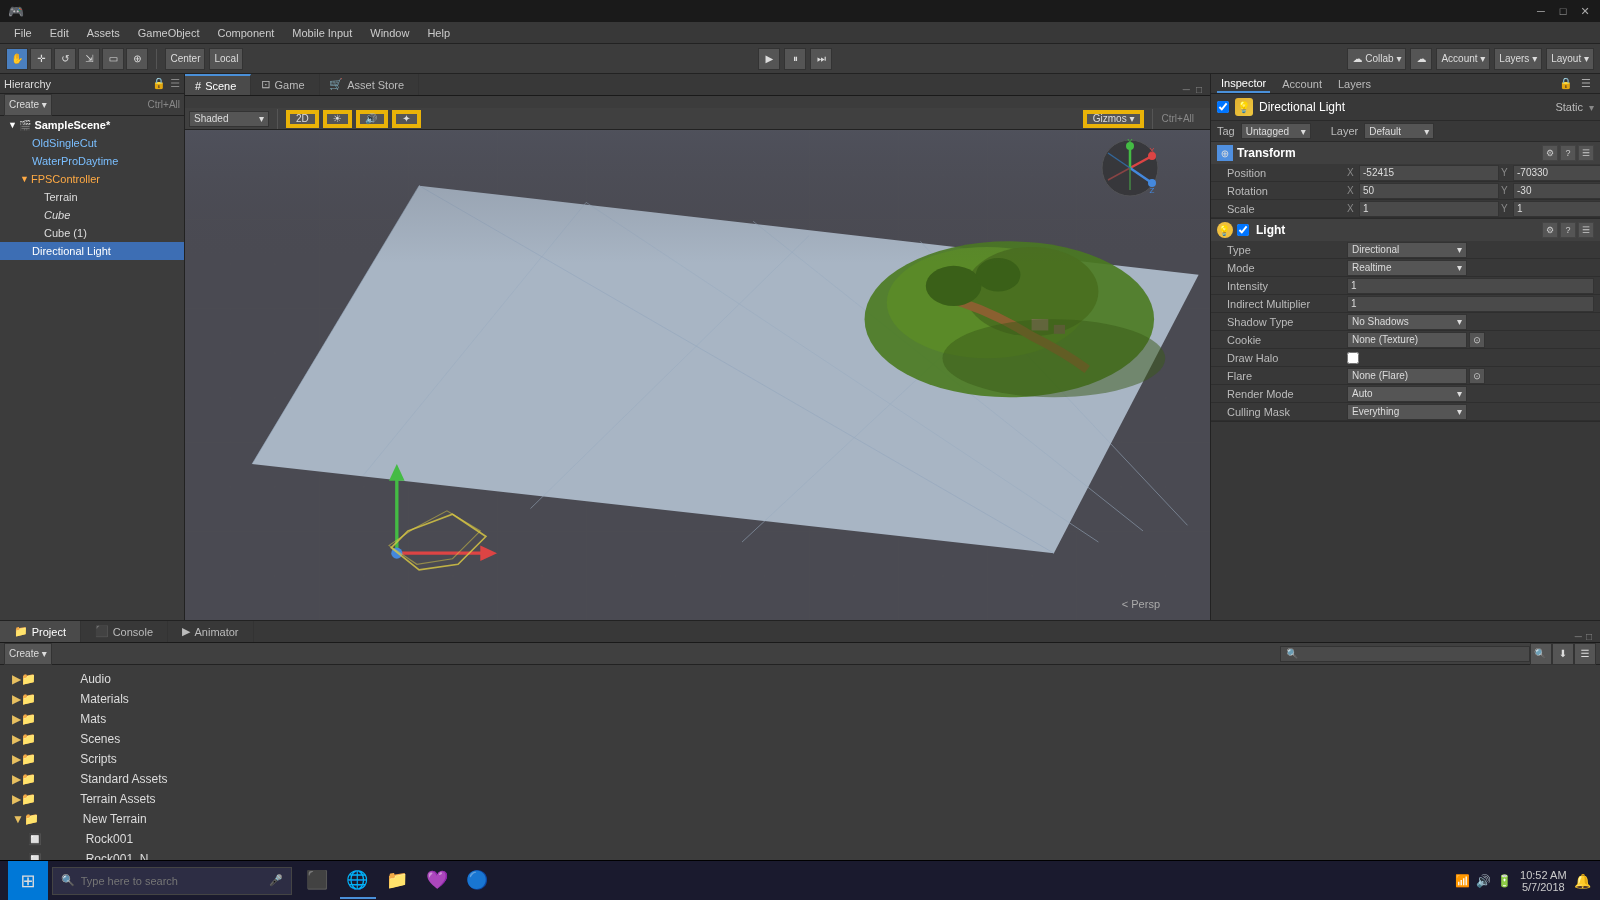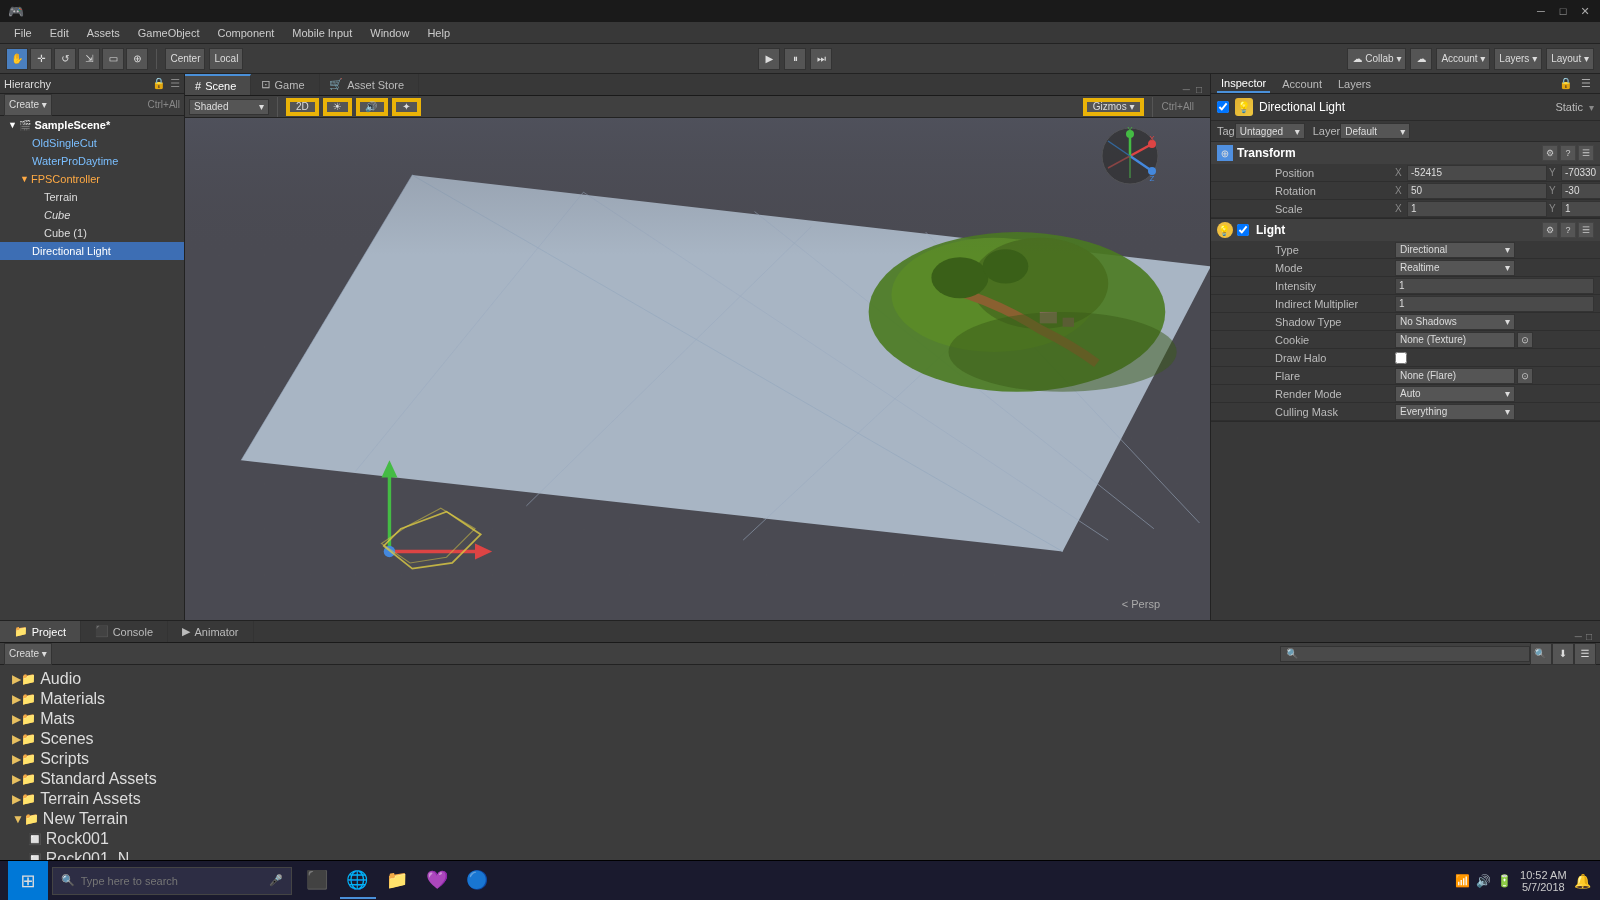--- a/index.html
+++ b/index.html
@@ -150,20 +150,21 @@
     }
     .scene-tab.active { background: #4a4a4a; color: #fff; border-top: 2px solid #4a90d9; }
     #scene-toolbar {
       height: 22px;
       background: #404040;
       display: flex;
       align-items: center;
       padding: 0 4px;
       gap: 4px;
       border-bottom: 1px solid #222;
+      margin-top: 12px;
     }
     .scene-tool-btn {
       height: 18px;
       padding: 0 6px;
       background: #555;
       border: 4px solid #eab308;
       color: #ddd;
       font-size: 10px;
       cursor: pointer;
       display: flex;
@@ -223,20 +224,21 @@
       background: #383838;
     }
     .insp-checkbox { width: 12px; height: 12px; }
     .object-name { font-size: 12px; color: #fff; flex: 1; }
     .static-label { font-size: 11px; color: #bbb; }
 
     #tag-layer-row {
       display: flex;
       align-items: center;
       padding: 2px 6px;
+      gap: 6px;
       border-bottom: 1px solid #2a2a2a;
       font-size: 11px;
     }
     .tag-label { color: #bbb; }
     .dropdown-field {
       height: 16px;
       background: #555;
       border: 1px solid #333;
       color: #ddd;
       font-size: 10px;
@@ -265,21 +267,21 @@
     .component-btns { display: flex; gap: 2px; }
     .comp-btn { width: 16px; height: 16px; background: #555; border: 1px solid #444; color: #ccc; font-size: 9px; cursor: pointer; display: flex; align-items: center; justify-content: center; }
 
     .property-row {
       display: flex;
       align-items: center;
       height: 18px;
       padding: 0 6px 0 16px;
       border-bottom: 1px solid #2e2e2e;
     }
-    .property-label { width: 120px; color: #bbb; font-size: 11px; flex-shrink: 0; margin-left: 48px; }
+    .property-label { width: 120px; color: #bbb; font-size: 11px; flex-shrink: 0; }
     .property-value { flex: 1; display: flex; align-items: center; gap: 2px; }
     .xyz-field {
       display: flex;
       align-items: center;
       gap: 2px;
       flex: 1;
     }
     .xyz-label { font-size: 10px; color: #888; width: 10px; }
     .xyz-input {
       height: 16px;
@@ -358,21 +360,21 @@
 
     .folder-item {
       height: 20px;
       display: flex;
       align-items: center;
       gap: 4px;
       cursor: pointer;
       padding-left: 4px;
     }
     .folder-icon { font-size: 12px; color: #e8c060; }
-    .folder-name { font-size: 16px; color: #ddd; }
+    .folder-name { font-size: 12px; color: #ddd; margin-left: 40px; }
     .file-icon { font-size: 11px; }
     .sub-item { padding-left: 20px; }
 
     
     #taskbar {
       height: 40px;
       background: #1a1a2e;
       display: flex;
       align-items: center;
       padding: 0 8px;

